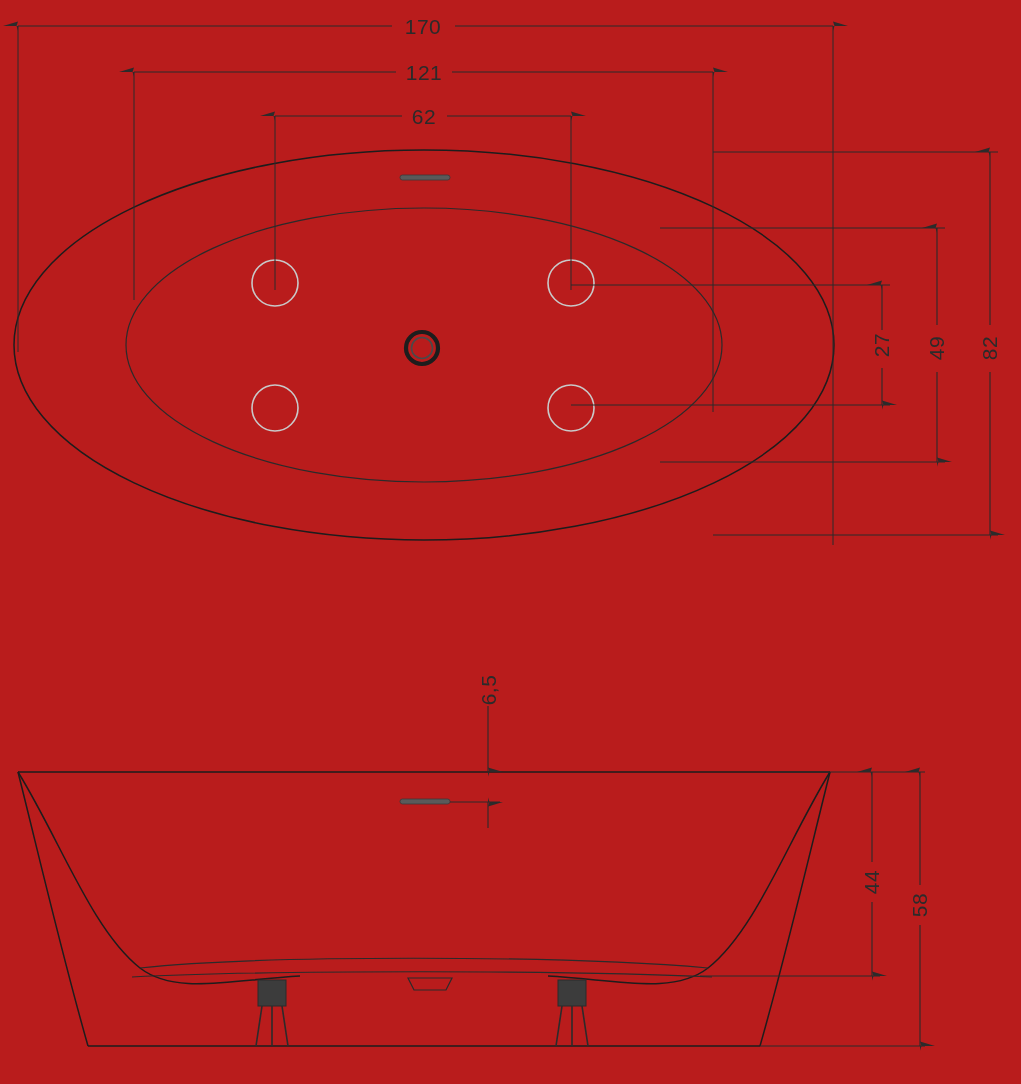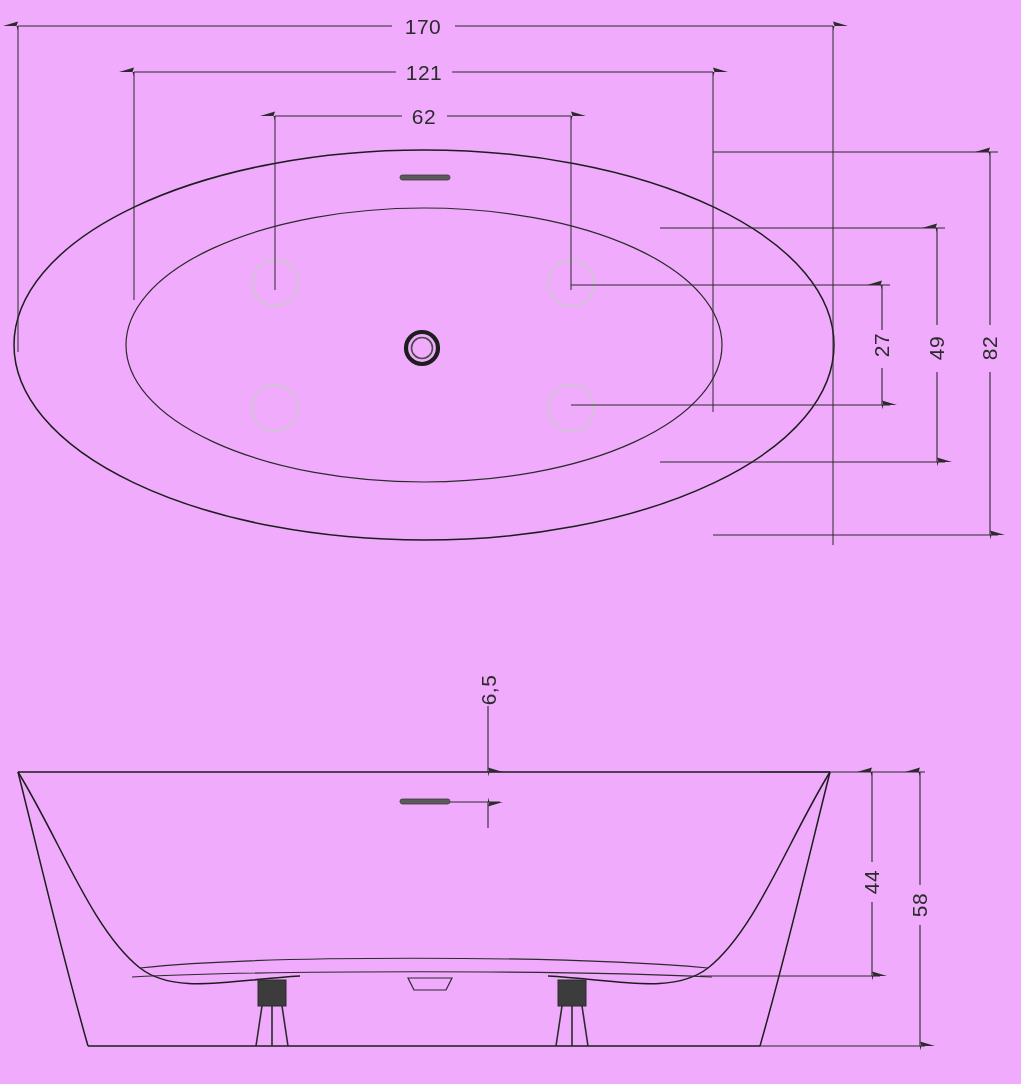--- a/index.html
+++ b/index.html
@@ -8,21 +8,21 @@
     padding: 0;
     background: #ffffff;
   }
   body {
     font-family: "Liberation Sans", sans-serif;
   }
   #drawing-root {
     position: relative;
     width: 1021px;
     height: 1084px;
-    background: #f0abfc;
+    background: #b91c1c;
     overflow: hidden;
   }
   svg.tech-drawing {
     display: block;
     width: 1021px;
     height: 1084px;
   }
   .dim-line,
   .ext-line {
     stroke: #2b2b2b;

